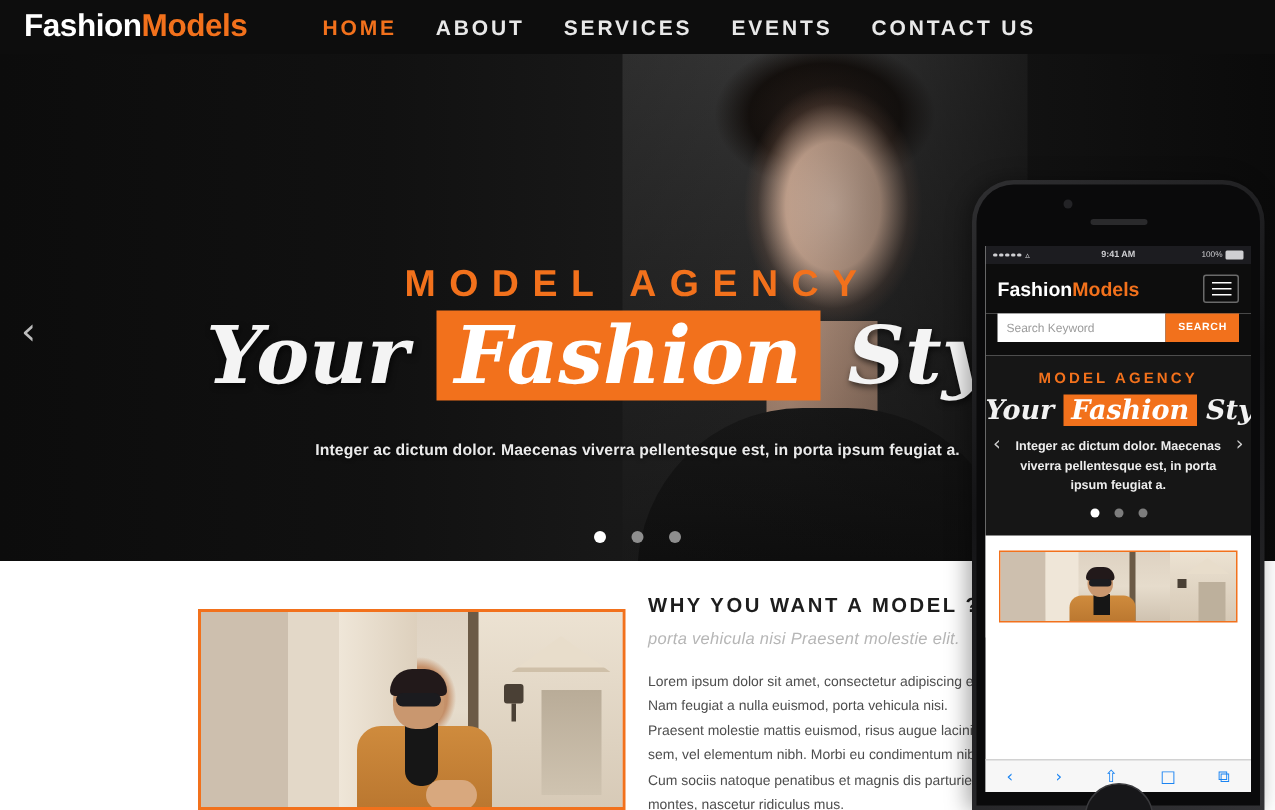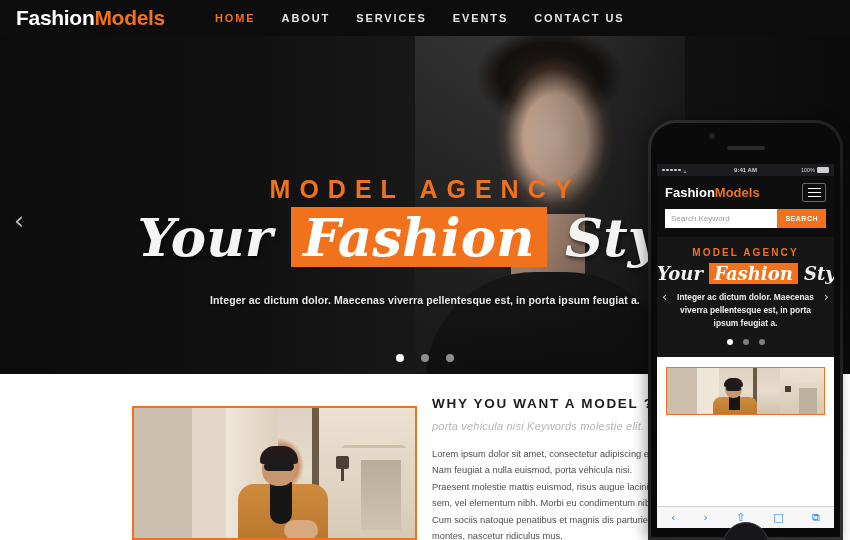--- a/index.html
+++ b/index.html
@@ -17,21 +17,21 @@
     background: #0d0d0d;
     display:flex; align-items:center;
     z-index: 30;
   }
   .logo { margin-left: 16px; font-size: 21px; font-weight: bold; letter-spacing:-0.3px; white-space:nowrap; }
   .logo .l1 { color:#ffffff; }
   .logo .l2 { color:#f2711c; }
 
   .navmenu { display:flex; align-items:center; margin-left: 50px; }
   .navitem {
-    color:#e8e8e8; font-size:11px; font-weight:bold; letter-spacing:1.9px;
+    color:#e8e8e8; font-size:14px; font-weight:bold; letter-spacing:1.9px;
     margin-right: 26px; text-transform:uppercase; white-space:nowrap; cursor:pointer;
   }
   .navitem.active { color:#f2711c; }
 
   .searchwrap {
     position:absolute; right:18px; top:6px;
     display:flex; align-items:stretch; height:23px;
     background:#fff;
   }
   .searchinput {
@@ -344,21 +344,21 @@
       <div class="fi-body"></div>
       <div class="fi-shirt"></div>
       <div class="fi-head"></div>
       <div class="fi-hair"></div>
       <div class="fi-glass"></div>
       <div class="fi-hands"></div>
     </div>
 
     <div class="right-col">
       <div class="why-title">WHY YOU WANT A MODEL ?</div>
-      <div class="why-sub">porta vehicula nisi Keywords molestie elit.</div>
+      <div class="why-sub">porta vehicula nisi Praesent molestie elit.</div>
       <div class="why-body">Lorem ipsum dolor sit amet, consectetur adipiscing elit. Nam feugiat a nulla euismod, porta vehicula nisi. Praesent molestie mattis euismod, risus augue lacinia sem, vel elementum nibh. Morbi eu condimentum nibh. Cum sociis natoque penatibus et magnis dis parturient montes, nascetur ridiculus mus.</div>
     </div>
   </div>
 
   <div class="phone">
     <div class="phone-bezel"></div>
     <div class="phone-cam"></div>
     <div class="phone-speaker"></div>
 
     <div class="phone-screen">

